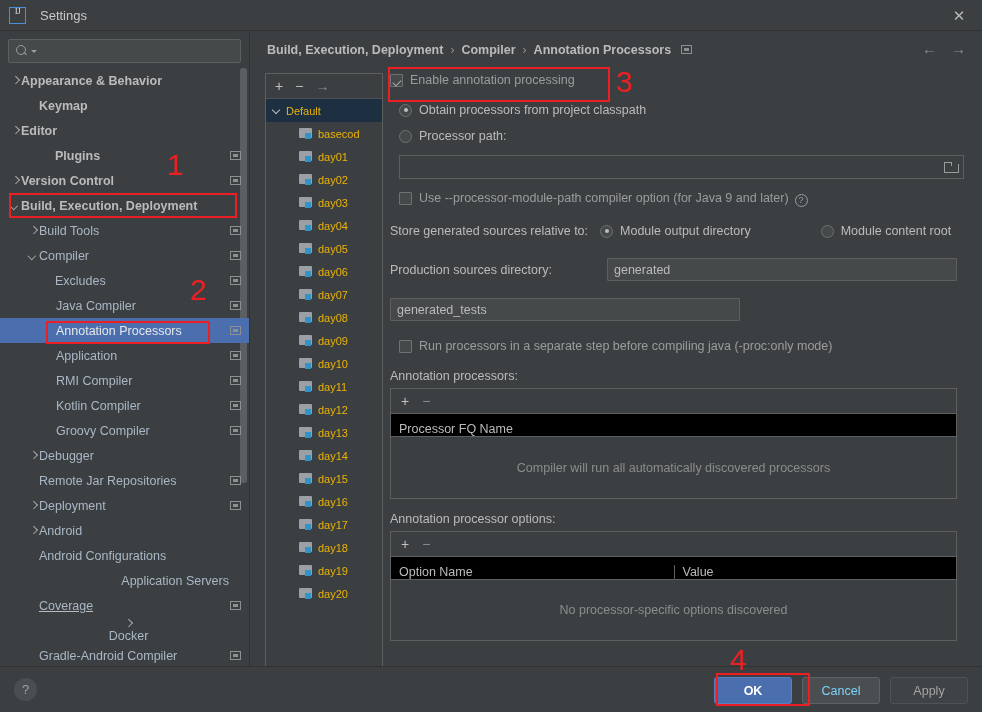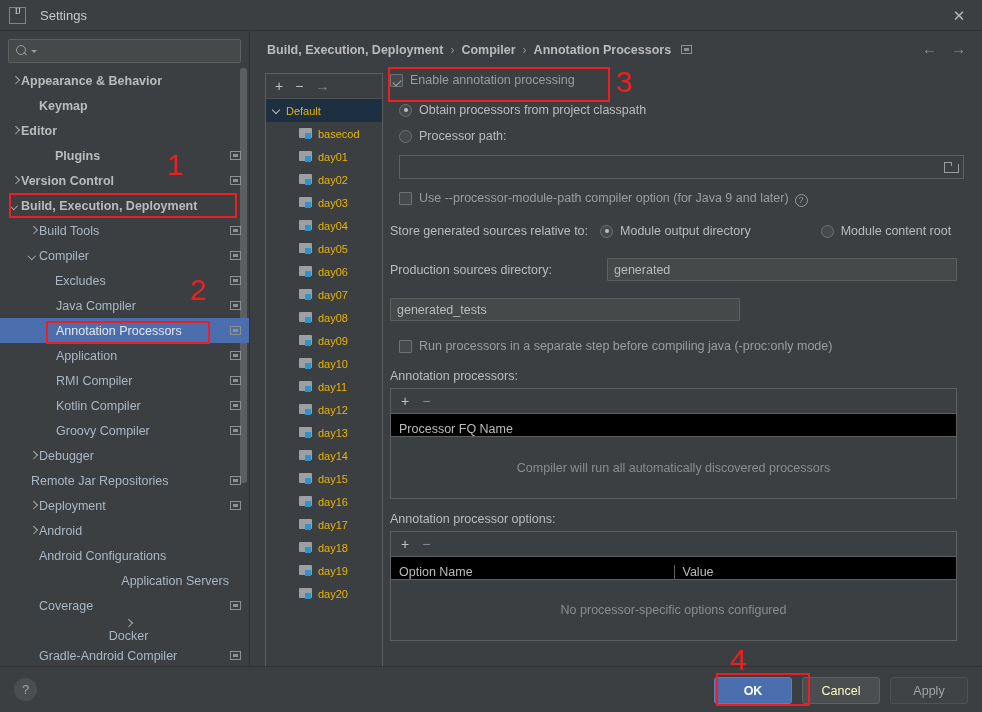--- a/index.html
+++ b/index.html
@@ -253,21 +253,21 @@
     border-radius: 50%; background: #4a4e50;
     display: flex; align-items: center; justify-content: center;
     color: #a0a3a4; font-size: 13px; cursor: pointer;
   }
   .btn {
     height: 27px; min-width: 78px; border-radius: 3px;
     display: flex; align-items: center; justify-content: center;
     font-size: 12.5px; cursor: pointer;
   }
   .btn-ok { background: #4b6eaf; border: 1px solid #5a7fbf; color: #ffffff; font-weight: bold; }
-  .btn-cancel { background: #4a4e50; border: 1px solid #5e6264; color: #fef9c3; }
+  .btn-cancel { background: #4a4e50; border: 1px solid #5e6264; color: #7dd3fc; }
   .btn-apply { background: #3f4345; border: 1px solid #4e5254; color: #a3a3a3; }
   .btn-area {
     position: absolute; right: 14px; top: 10px; display: flex; gap: 10px;
   }
 
   
   .anno-box { position: absolute; border: 2px solid #ec2024; pointer-events: none; }
   .anno-num {
     position: absolute; color: #ec2024; font-size: 30px;
     font-family: "Liberation Sans", sans-serif; line-height: 30px;
@@ -363,21 +363,21 @@
         </div>
         <div class="tree-row" style="padding-left: 45px;">
           <span class="arrow"></span>
           <span class="tree-label">Groovy Compiler</span>
           <span class="proj-badge"></span>
         </div>
         <div class="tree-row" style="padding-left: 28px;">
           <span class="arrow closed"></span>
           <span class="tree-label">Debugger</span>
         </div>
-        <div class="tree-row" style="padding-left: 20px;">
+        <div class="tree-row" style="padding-left: 28px;">
           <span class="arrow"></span>
           <span class="tree-label">Remote Jar Repositories</span>
           <span class="proj-badge"></span>
         </div>
         <div class="tree-row" style="padding-left: 28px;">
           <span class="arrow closed"></span>
           <span class="tree-label">Deployment</span>
           <span class="proj-badge"></span>
         </div>
         <div class="tree-row" style="padding-left: 28px;">
@@ -385,21 +385,21 @@
           <span class="tree-label">Android</span>
         </div>
         <div class="tree-row" style="padding-left: 28px;">
           <span class="arrow"></span>
           <span class="tree-label">Android Configurations</span>
         </div>
         <div class="tree-row" style="padding-left: 28px; justify-content: space-between;">
           <span class="arrow"></span>
           <span class="tree-label">Application Servers</span>
         </div>
-        <div class="tree-row" style="padding-left: 28px;">
+        <div class="tree-row" style="padding-left: 28px; text-decoration: underline;">
           <span class="arrow"></span>
           <span class="tree-label">Coverage</span>
           <span class="proj-badge"></span>
         </div>
         <div class="tree-row" style="padding-left: 28px; flex-direction: column;">
           <span class="arrow closed"></span>
           <span class="tree-label">Docker</span>
         </div>
         <div class="tree-row" style="padding-left: 28px;">
           <span class="arrow"></span>
@@ -593,21 +593,21 @@
         <div class="section-label">Annotation processor options:</div>
         <div class="tbl" style="width:567px">
           <div class="tbl-toolbar">
             <span class="tb-btn">+</span>
             <span class="tb-btn dim">−</span>
           </div>
           <div class="tbl-head">
             <span class="th" style="width:283px">Option Name</span>
             <span class="th split" style="width:283px">Value</span>
           </div>
-          <div class="tbl-body" style="height:60px">No processor-specific options configured</div>
+          <div class="tbl-body" style="height:60px">No processor-specific options discovered</div>
         </div>
       </div>
 
     </div>
   </div>
 
   <div class="bottombar">
     <div class="help-btn">?</div>
     <div class="btn-area">
       <div class="btn btn-ok">OK</div>

